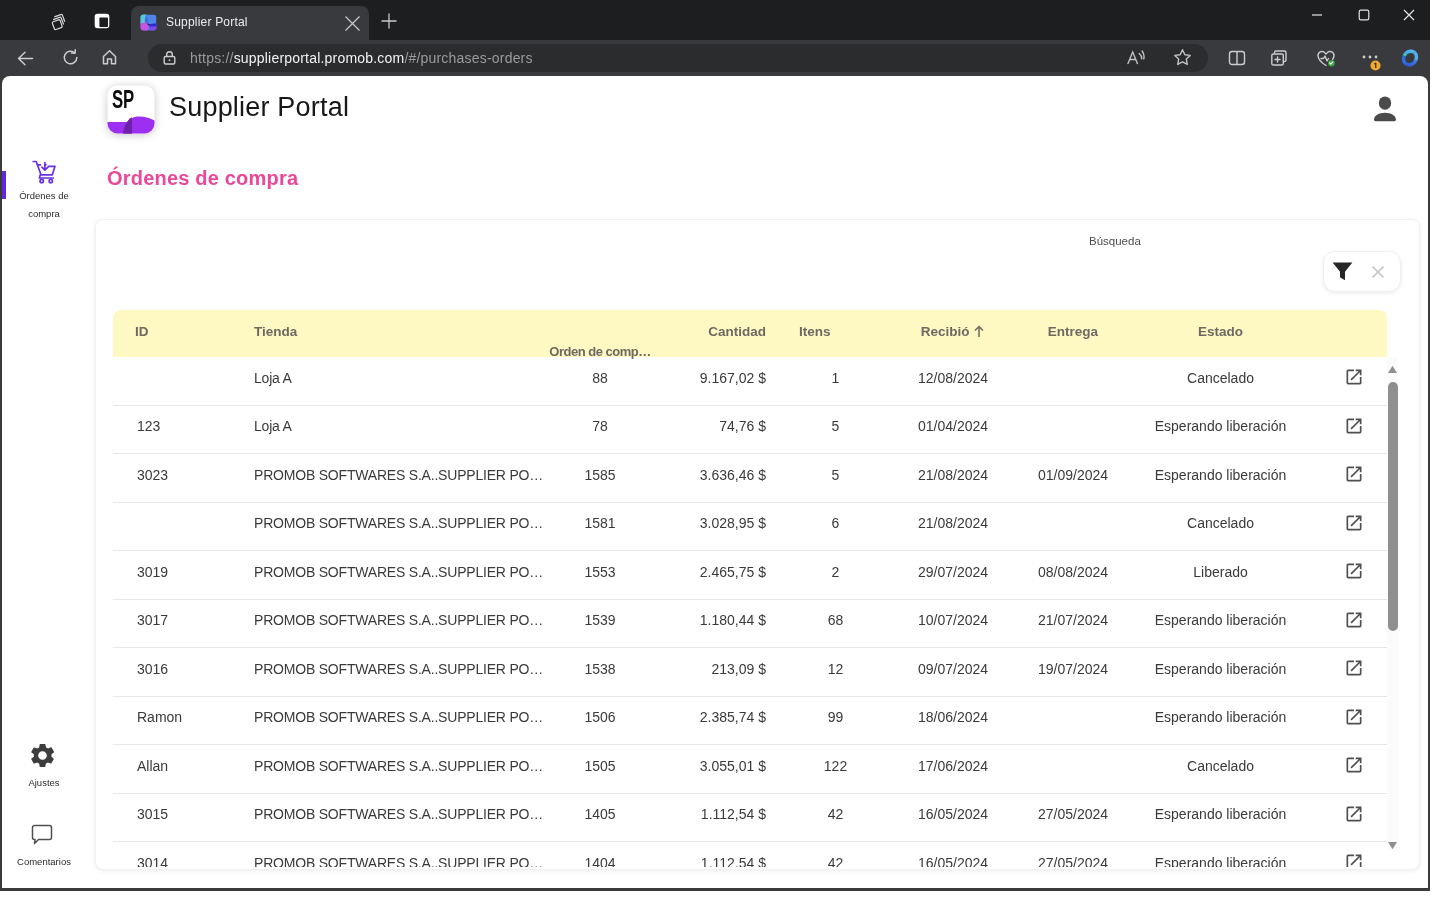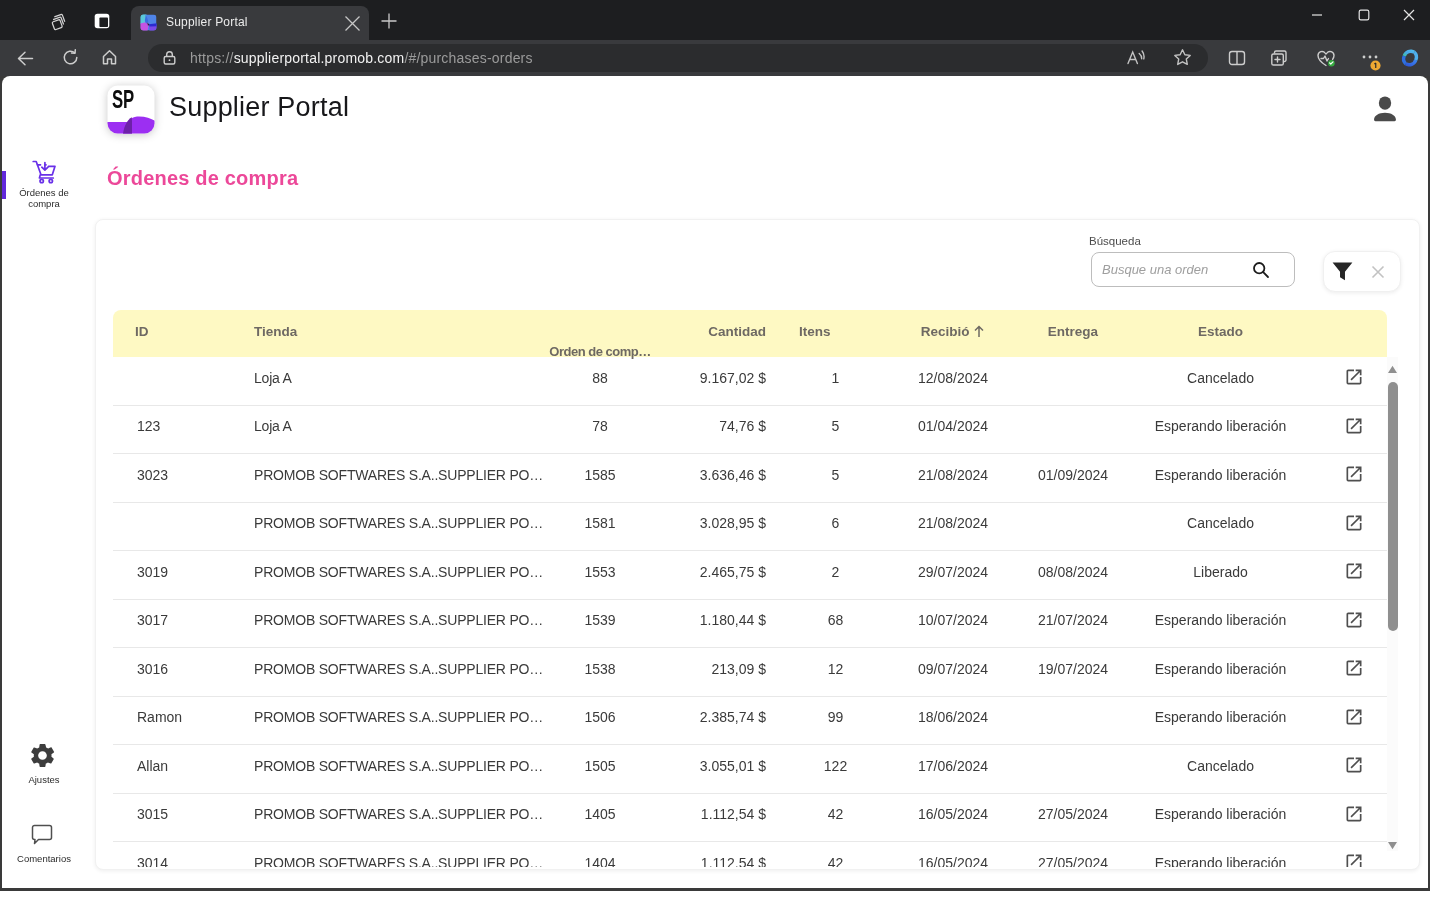--- a/index.html
+++ b/index.html
@@ -9,21 +9,21 @@
   #toolbar { position:absolute; left:0; top:40px; width:1430px; height:36px; background:#393a3d; }
   #tab { position:absolute; left:131px; top:6px; width:238px; height:34px; background:#393a3d; border-radius:8px 8px 0 0; }
   #tab .title { position:absolute; left:35px; top:9px; font-size:12px; color:#ececec; letter-spacing:0.2px; }
   #urlpill { position:absolute; left:148px; top:44px; width:1060px; height:28px; background:#2b2c2e; border-radius:14px; }
   .urltext { position:absolute; left:42px; top:6px; font-size:14px; color:#9b9b9b; white-space:nowrap; letter-spacing:0.2px; }
   .urltext b { color:#f2f2f2; font-weight:normal; }
   #content { position:absolute; left:0; top:76px; width:1430px; height:815px; background:#3a3a3a; }
   #page { position:absolute; left:2px; top:0; width:1426px; height:812px; background:#fff; border-radius:8px 8px 0 0; overflow:hidden; }
   .sp-title { position:absolute; left:167px; top:16px; font-size:27px; font-weight:500; color:#17171a; letter-spacing:0.2px; }
   .h-heading { position:absolute; left:105px; top:91px; font-size:20px; font-weight:700; color:#ec4899; letter-spacing:0.2px;text-align:center; }
-  .navlabel { position:absolute; font-size:9.5px; color:#2b2b2b; text-align:center; line-height:11px; }
+  .navlabel { position:absolute; font-size:9.5px; color:#2b2b2b; text-align:center; line-height:18px; }
   .activebar { position:absolute; left:0; top:95px; width:4px; height:28px; background:#6128db; }
   #card { position:absolute; left:93px; top:143px; width:1325px; height:651px; background:#fff; border-radius:8px; border:1px solid #f1f1f1; box-shadow:0 1px 4px rgba(0,0,0,0.07); }
   .lbl-busqueda { position:absolute; left:993px; top:15px; font-size:11.5px; color:#4c4c4c; }
   .searchbox { position:absolute; left:995px; top:32px; width:204px; height:35px; border:1.5px solid #bdbdbd; border-radius:8px; background:#fff; }
   .searchbox .ph { position:absolute; left:10px; top:9px; font-size:13px; font-style:italic; color:#9e9e9e; }
   .filterbox { position:absolute; left:1227px; top:31px; width:78px; height:41px; border:1px solid #f0f0f0; border-radius:12px; background:#fff; box-shadow:0 1px 4px rgba(0,0,0,0.08); }
   #thead { position:absolute; left:17px; top:90px; width:1274px; height:47px; background:#fef9c3; border-radius:8px 8px 0 0; font-size:13.5px; font-weight:700; color:#6e6963; }
   #thead > div { position:absolute; top:14px; }
   #tbody { position:absolute; left:17px; top:137px; width:1274px; height:510px; overflow:hidden; }
   .row { position:relative; width:1274px; height:48.5px; border-bottom:1px solid #e8e8e8; font-size:14px; color:#3a3a3a; }
@@ -211,27 +211,20 @@
       <div class="navlabel" style="left:5px; top:698px; width:74px;">Ajustes</div>
 
       <svg class="icon" style="left:28px; top:747px;" width="24" height="24" viewBox="0 0 24 24" fill="none" stroke="#4f4f4f" stroke-width="1.5" stroke-linejoin="round">
           <path d="M2.5 4.5 a2 2 0 0 1 2 -2 H19.5 a2 2 0 0 1 2 2 V14.5 a2 2 0 0 1 -2 2 H8.5 L4.5 20.5 L5 16.5 H4.5 a2 2 0 0 1 -2 -2 Z"></path>
         </svg>
       <div class="navlabel" style="left:0px; top:777px; width:84px;">Comentarios</div>
       <div class="h-heading">Órdenes de compra</div>
 
       <div id="card">
         <div class="lbl-busqueda">Búsqueda</div>
-        <div class="searchbox">
-          <div class="ph">Busque una orden</div>
-          <svg class="icon" style="left:159px; top:7px;" width="20" height="20" viewBox="0 0 20 20" fill="none" stroke="#1c1c1c" stroke-width="1.8">
-              <circle cx="8.2" cy="8.2" r="5.2"></circle>
-              <path d="M12.2 12.2 L17 17" stroke-linecap="round"></path>
-            </svg>
-        </div>
         <div class="filterbox">
           <svg class="icon" style="left:5px; top:6px;" width="27" height="27" viewBox="0 0 24 24" fill="#262626">
               <path d="M3.2 4 h17.6 L14.2 12.3 V19.8 l-4.4 -2.8 V12.3 Z"></path>
             </svg>
           <svg class="icon" style="left:45px; top:11px;" width="18" height="18" viewBox="0 0 18 18" stroke="#c2c2c2" stroke-width="1.6">
               <path d="M3.5 3.5 L14.5 14.5 M14.5 3.5 L3.5 14.5"></path>
             </svg>
         </div>
         <div id="thead">
           <div style="left:22px;">ID</div>

